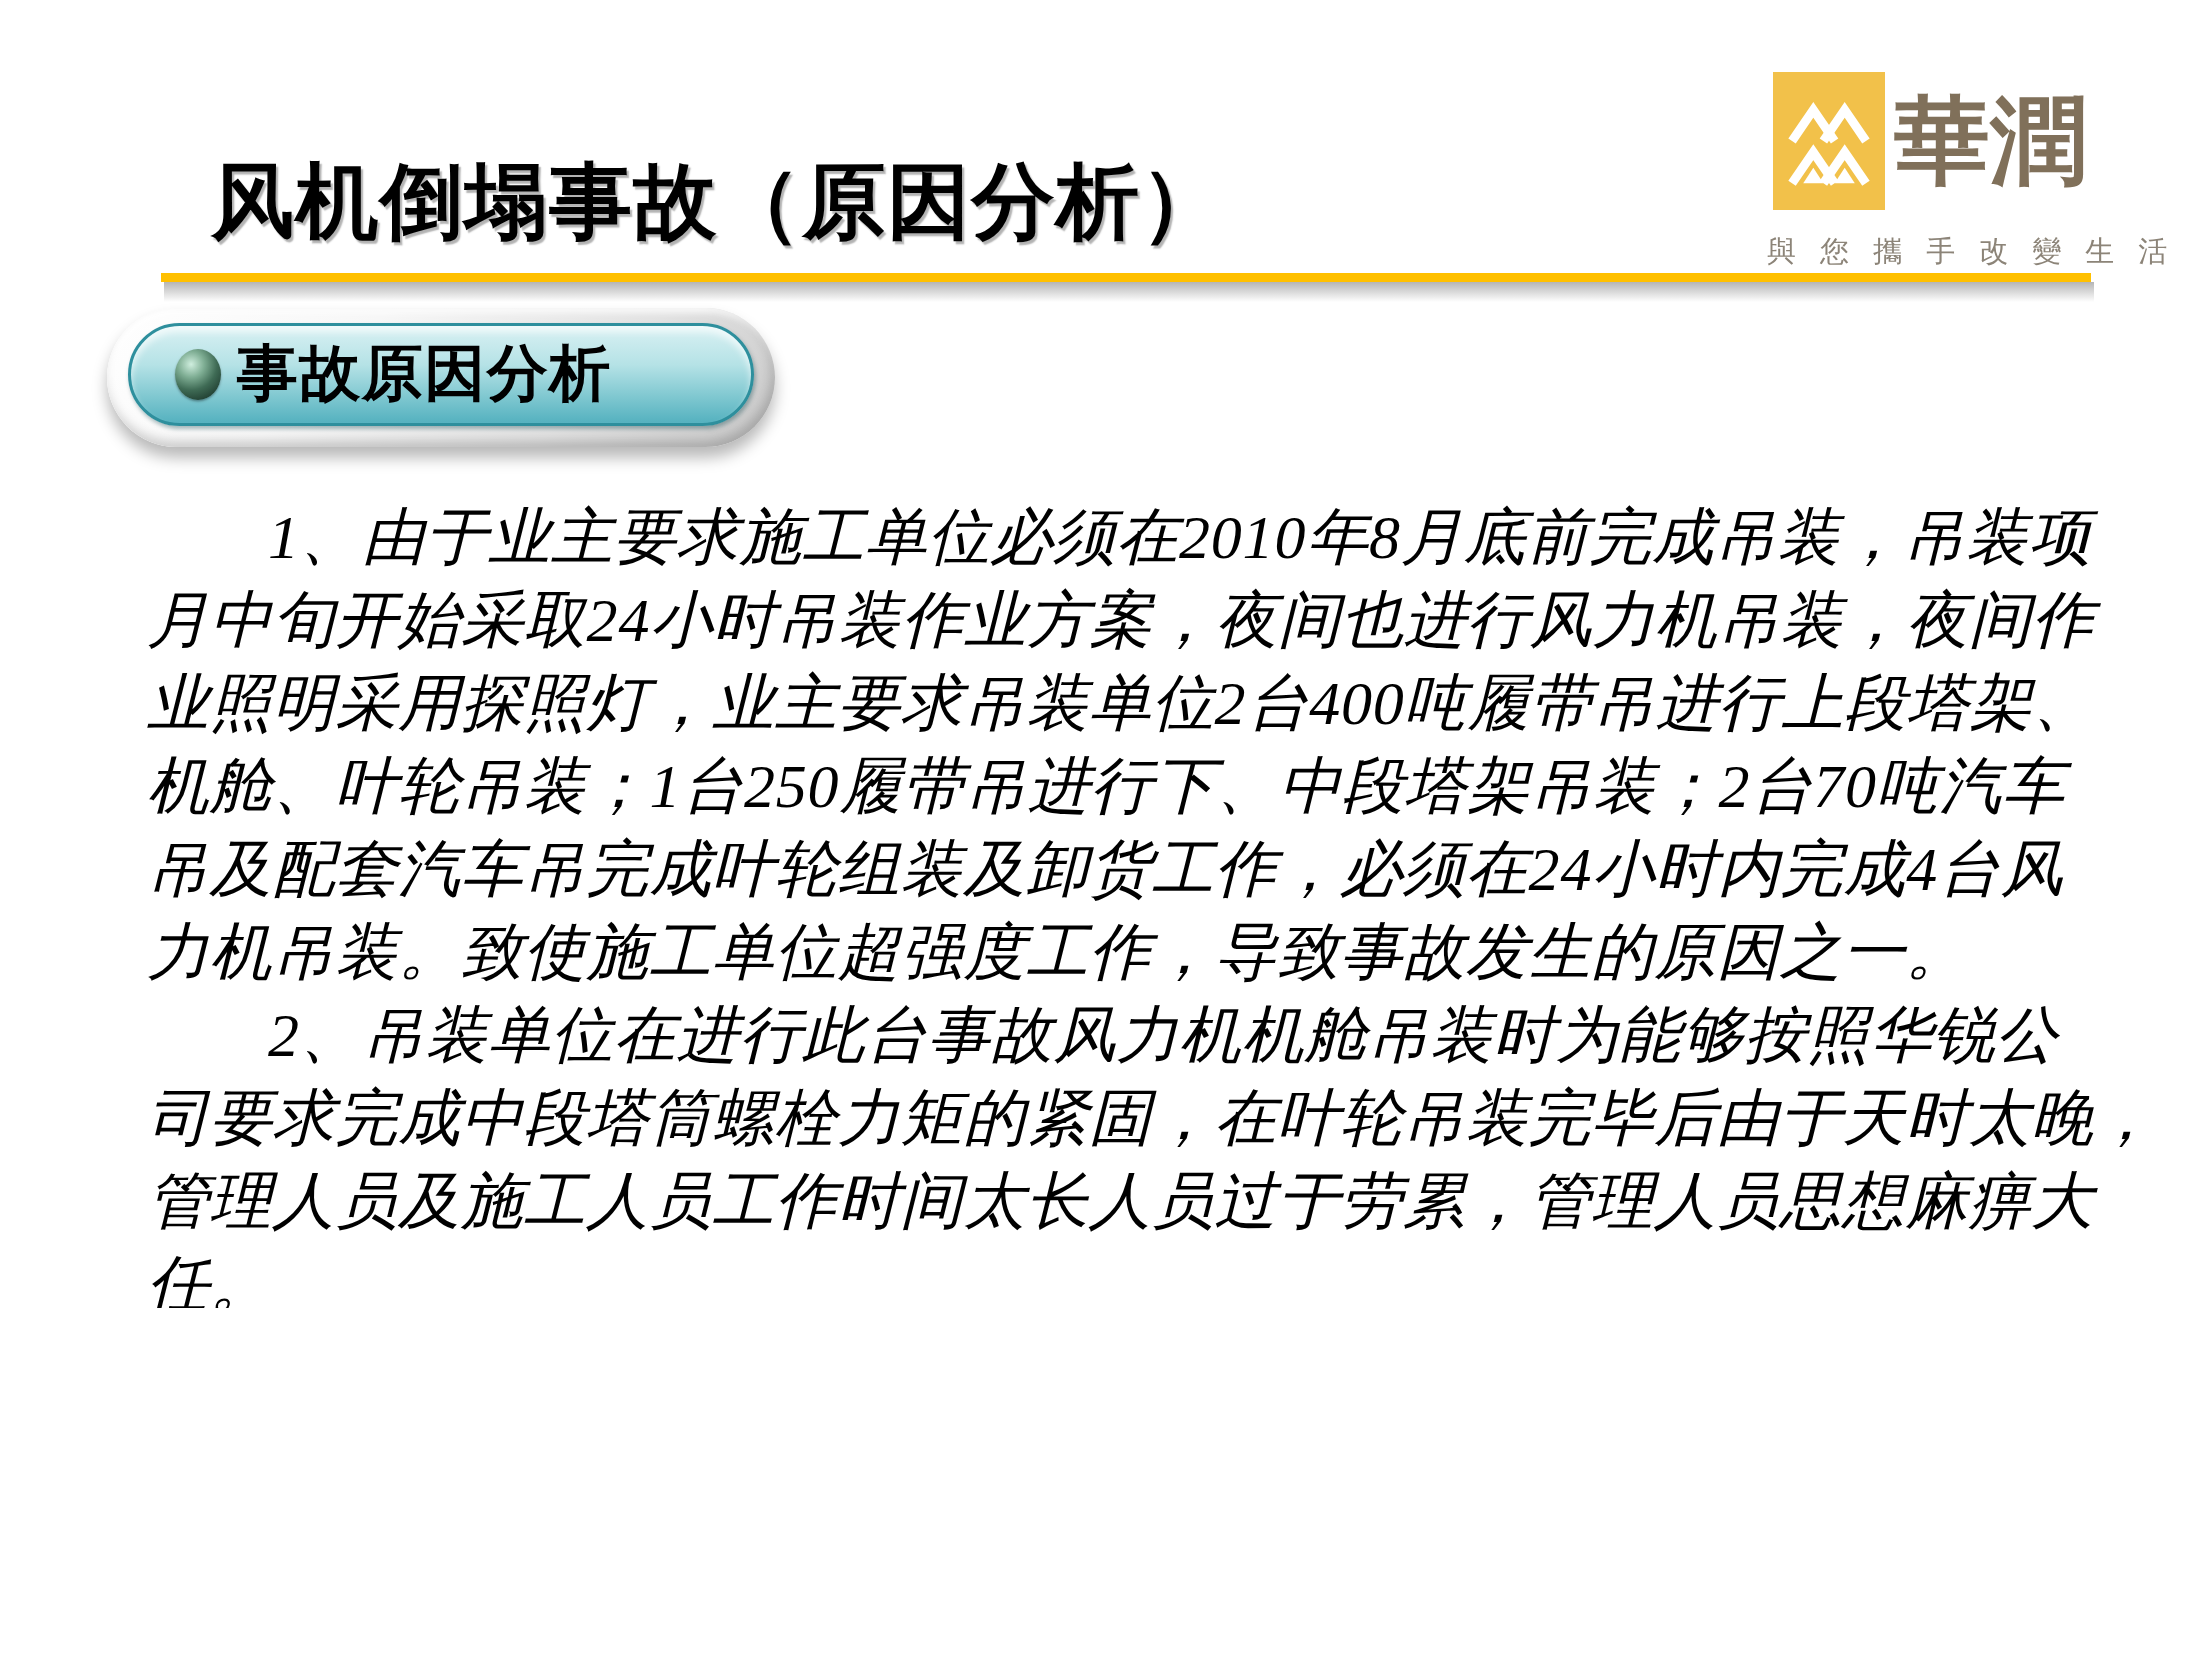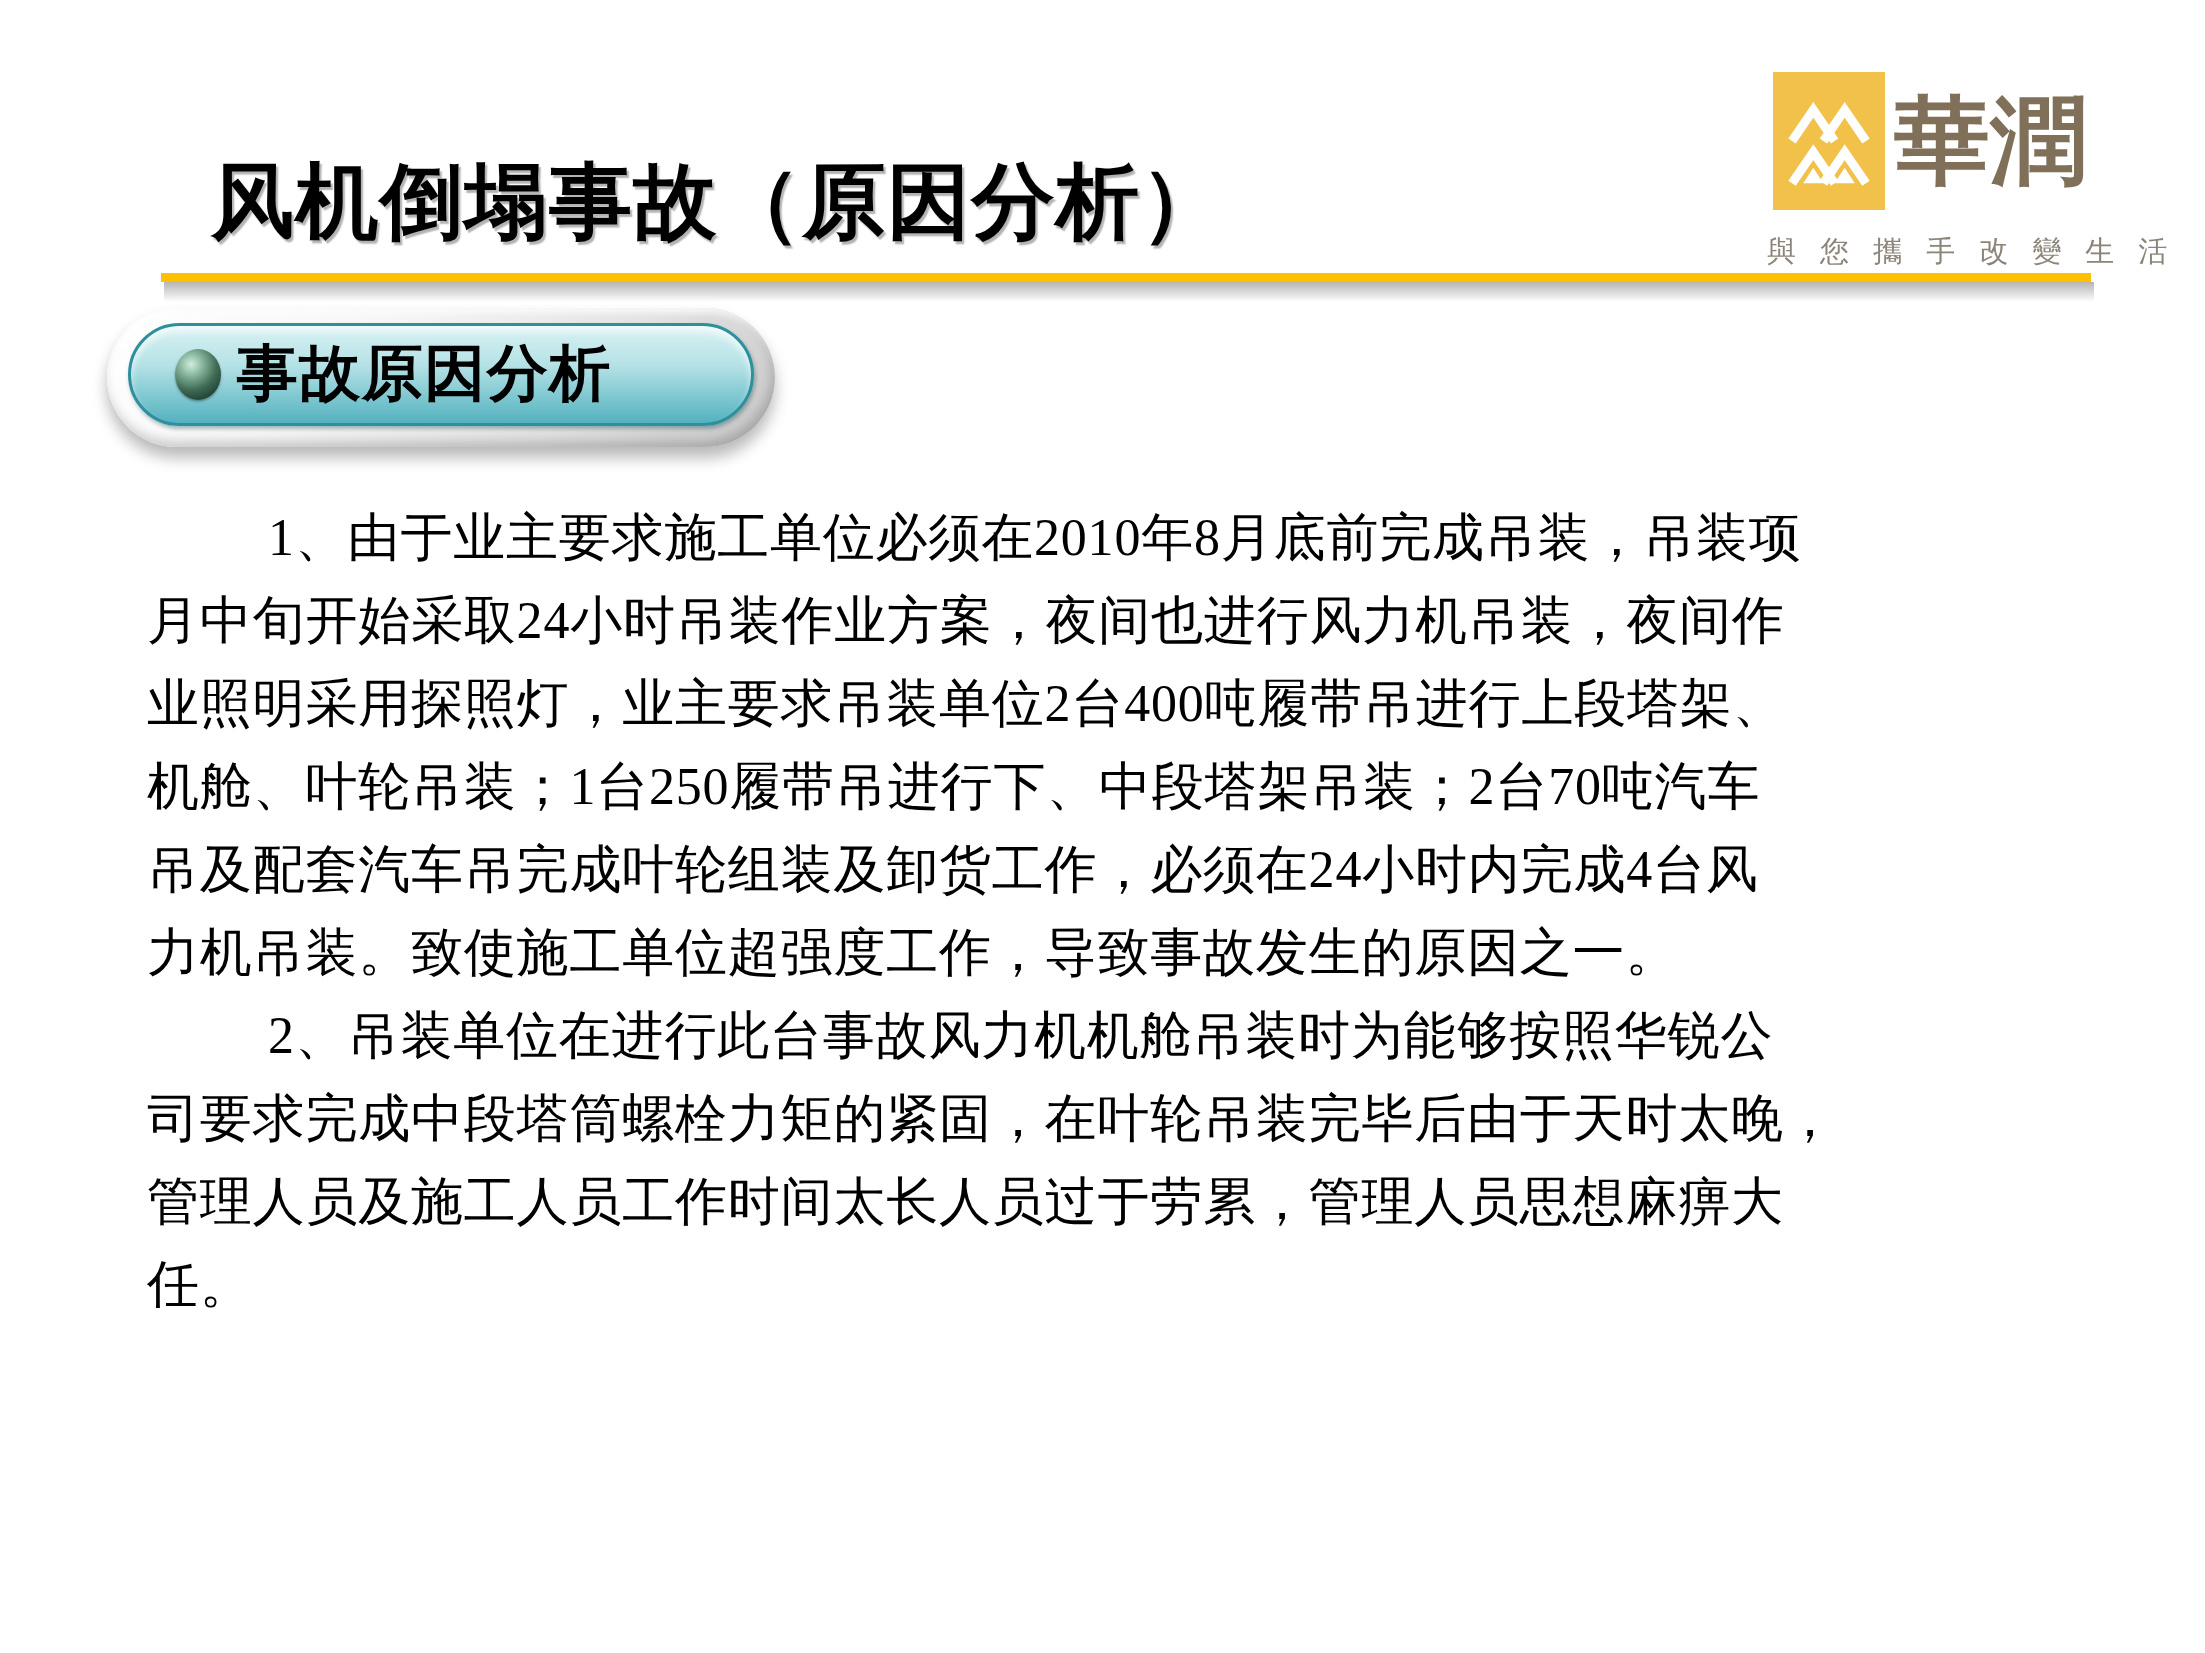--- a/index.html
+++ b/index.html
@@ -91,25 +91,26 @@
 
   
   .body-text {
     position: absolute;
     left: 147px;
     top: 496px;
     width: 1960px;
     color: #000000;
   }
   .text-line {
-    font-size: 52px;
+    font-size: 62px;
     line-height: 83px;
     height: 83px;
     white-space: nowrap;
     letter-spacing: 0.8px;
+    font-style: italic;
   }
   .text-line.indent {
     padding-left: 121px;
   }
 
   
   .bottom-rule {
     position: absolute;
     left: 165px;
     top: 1494px;

